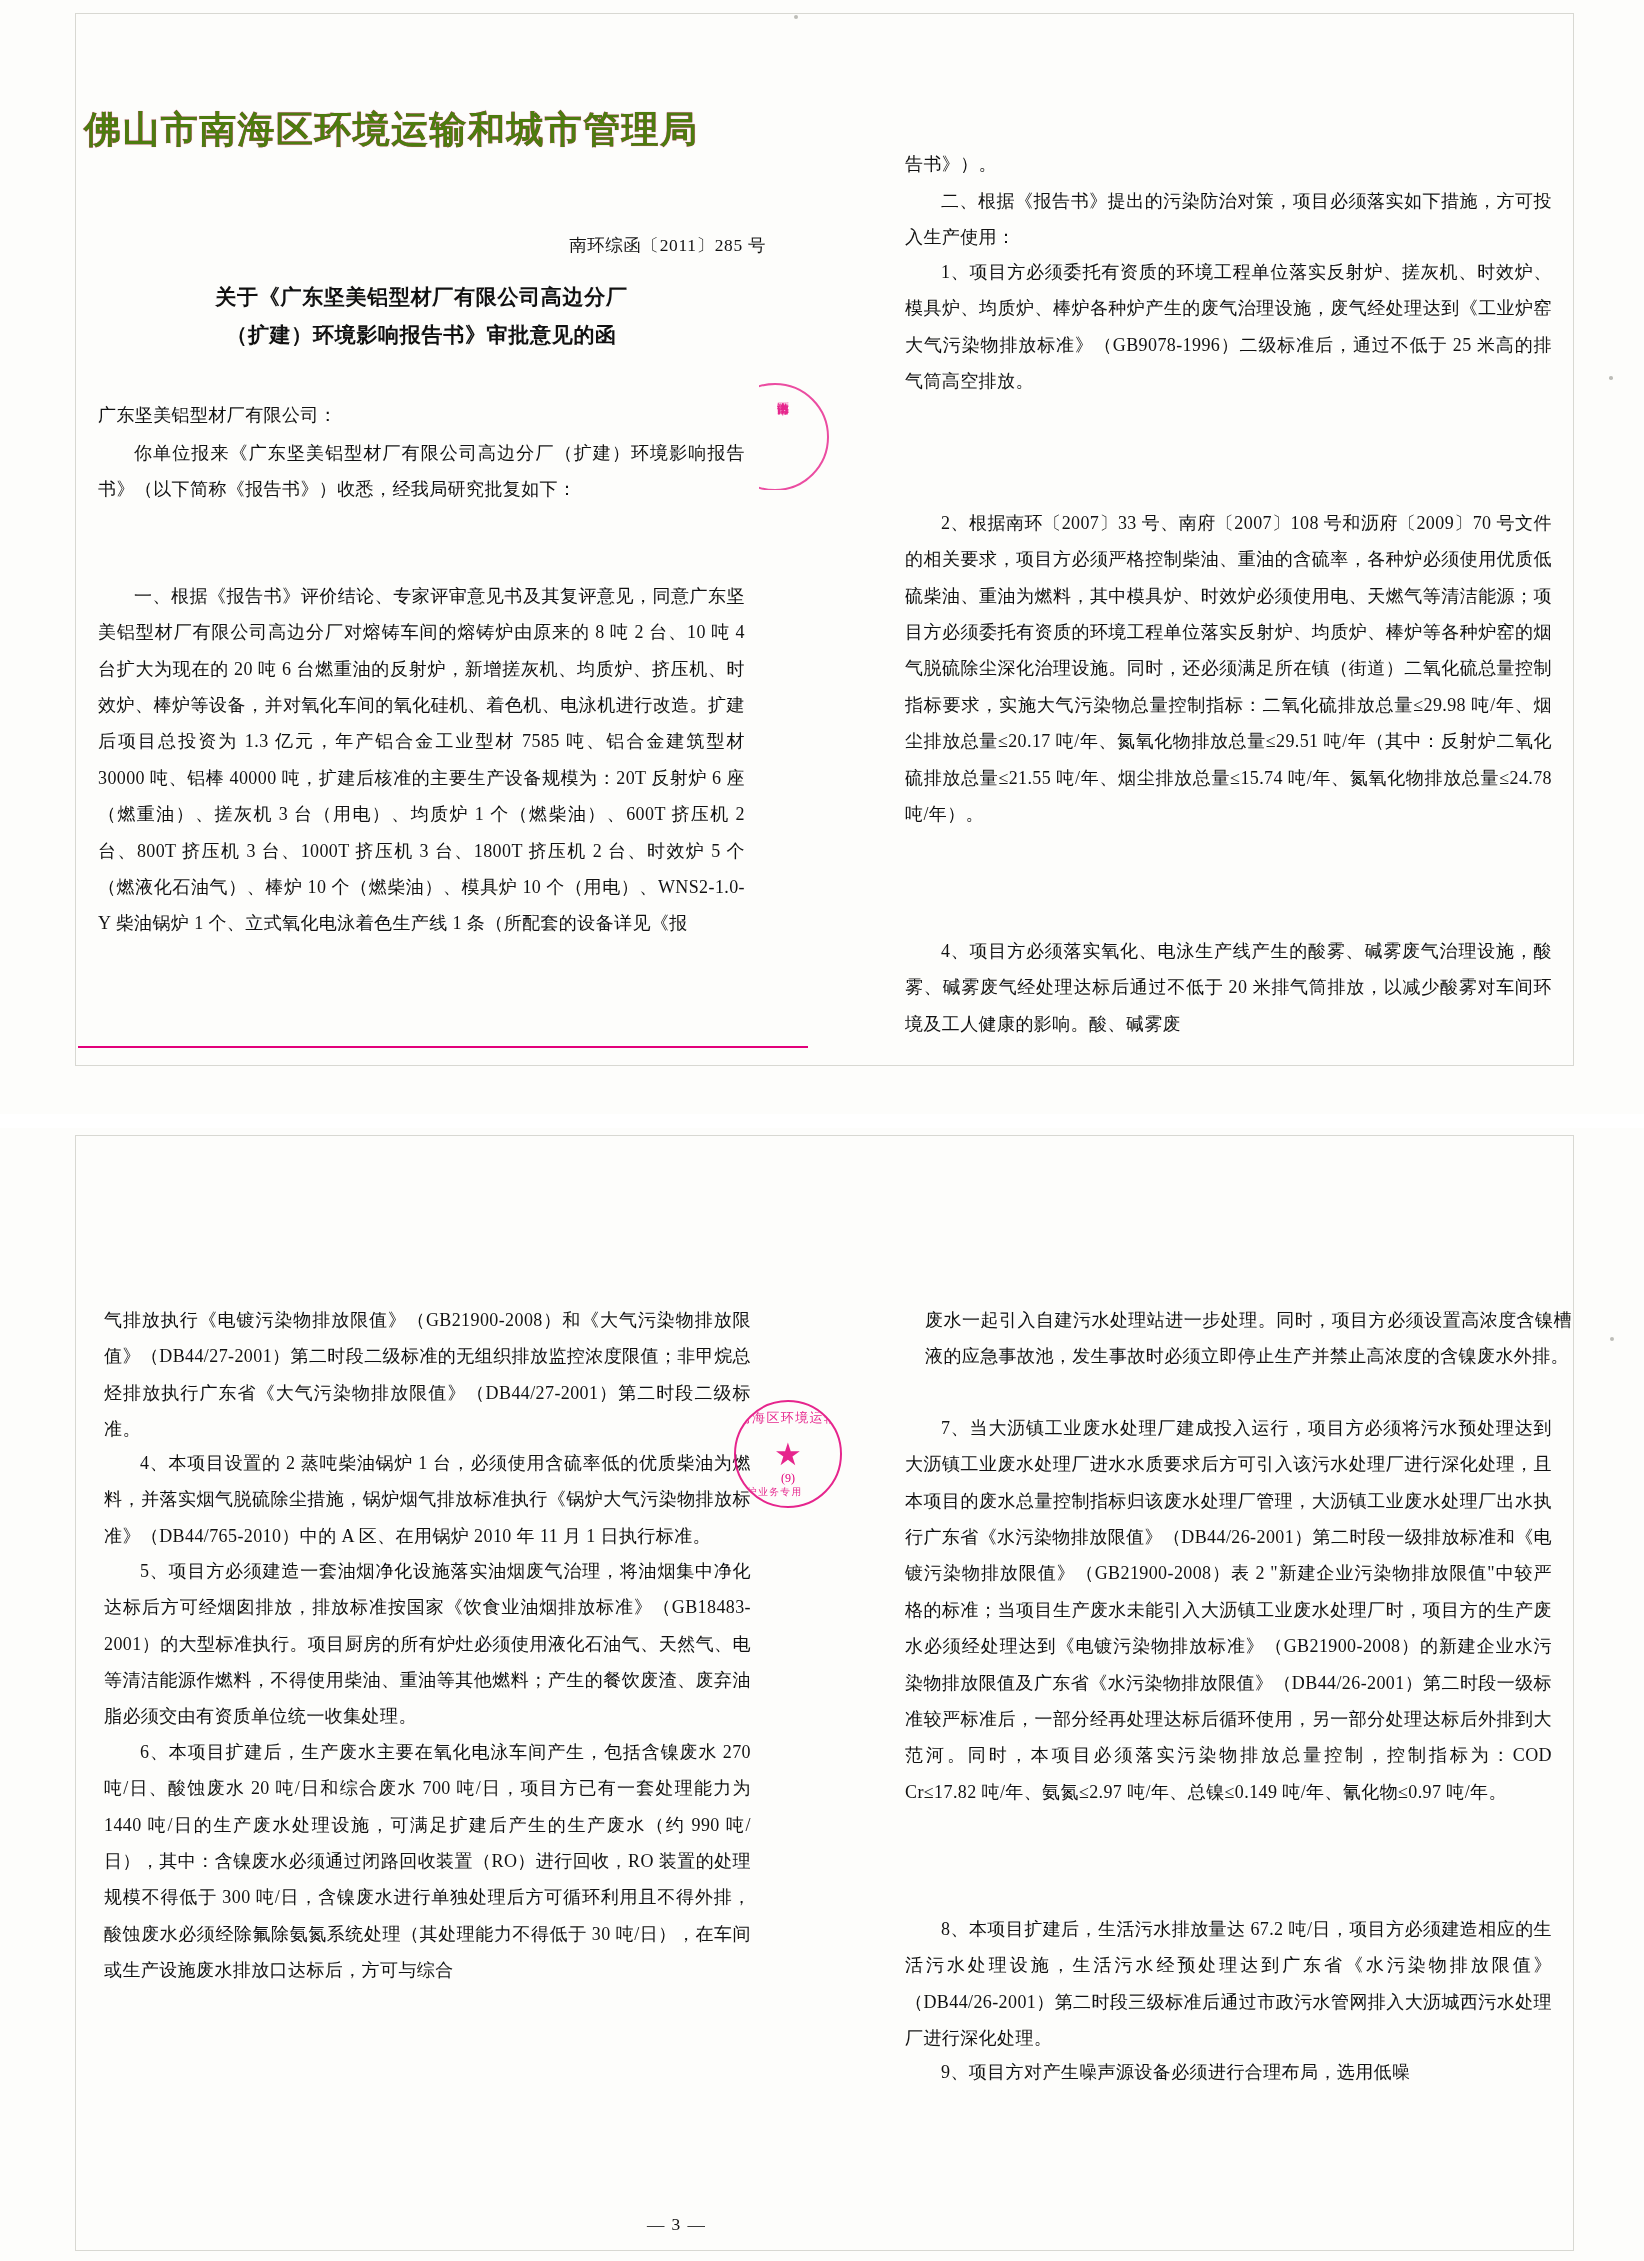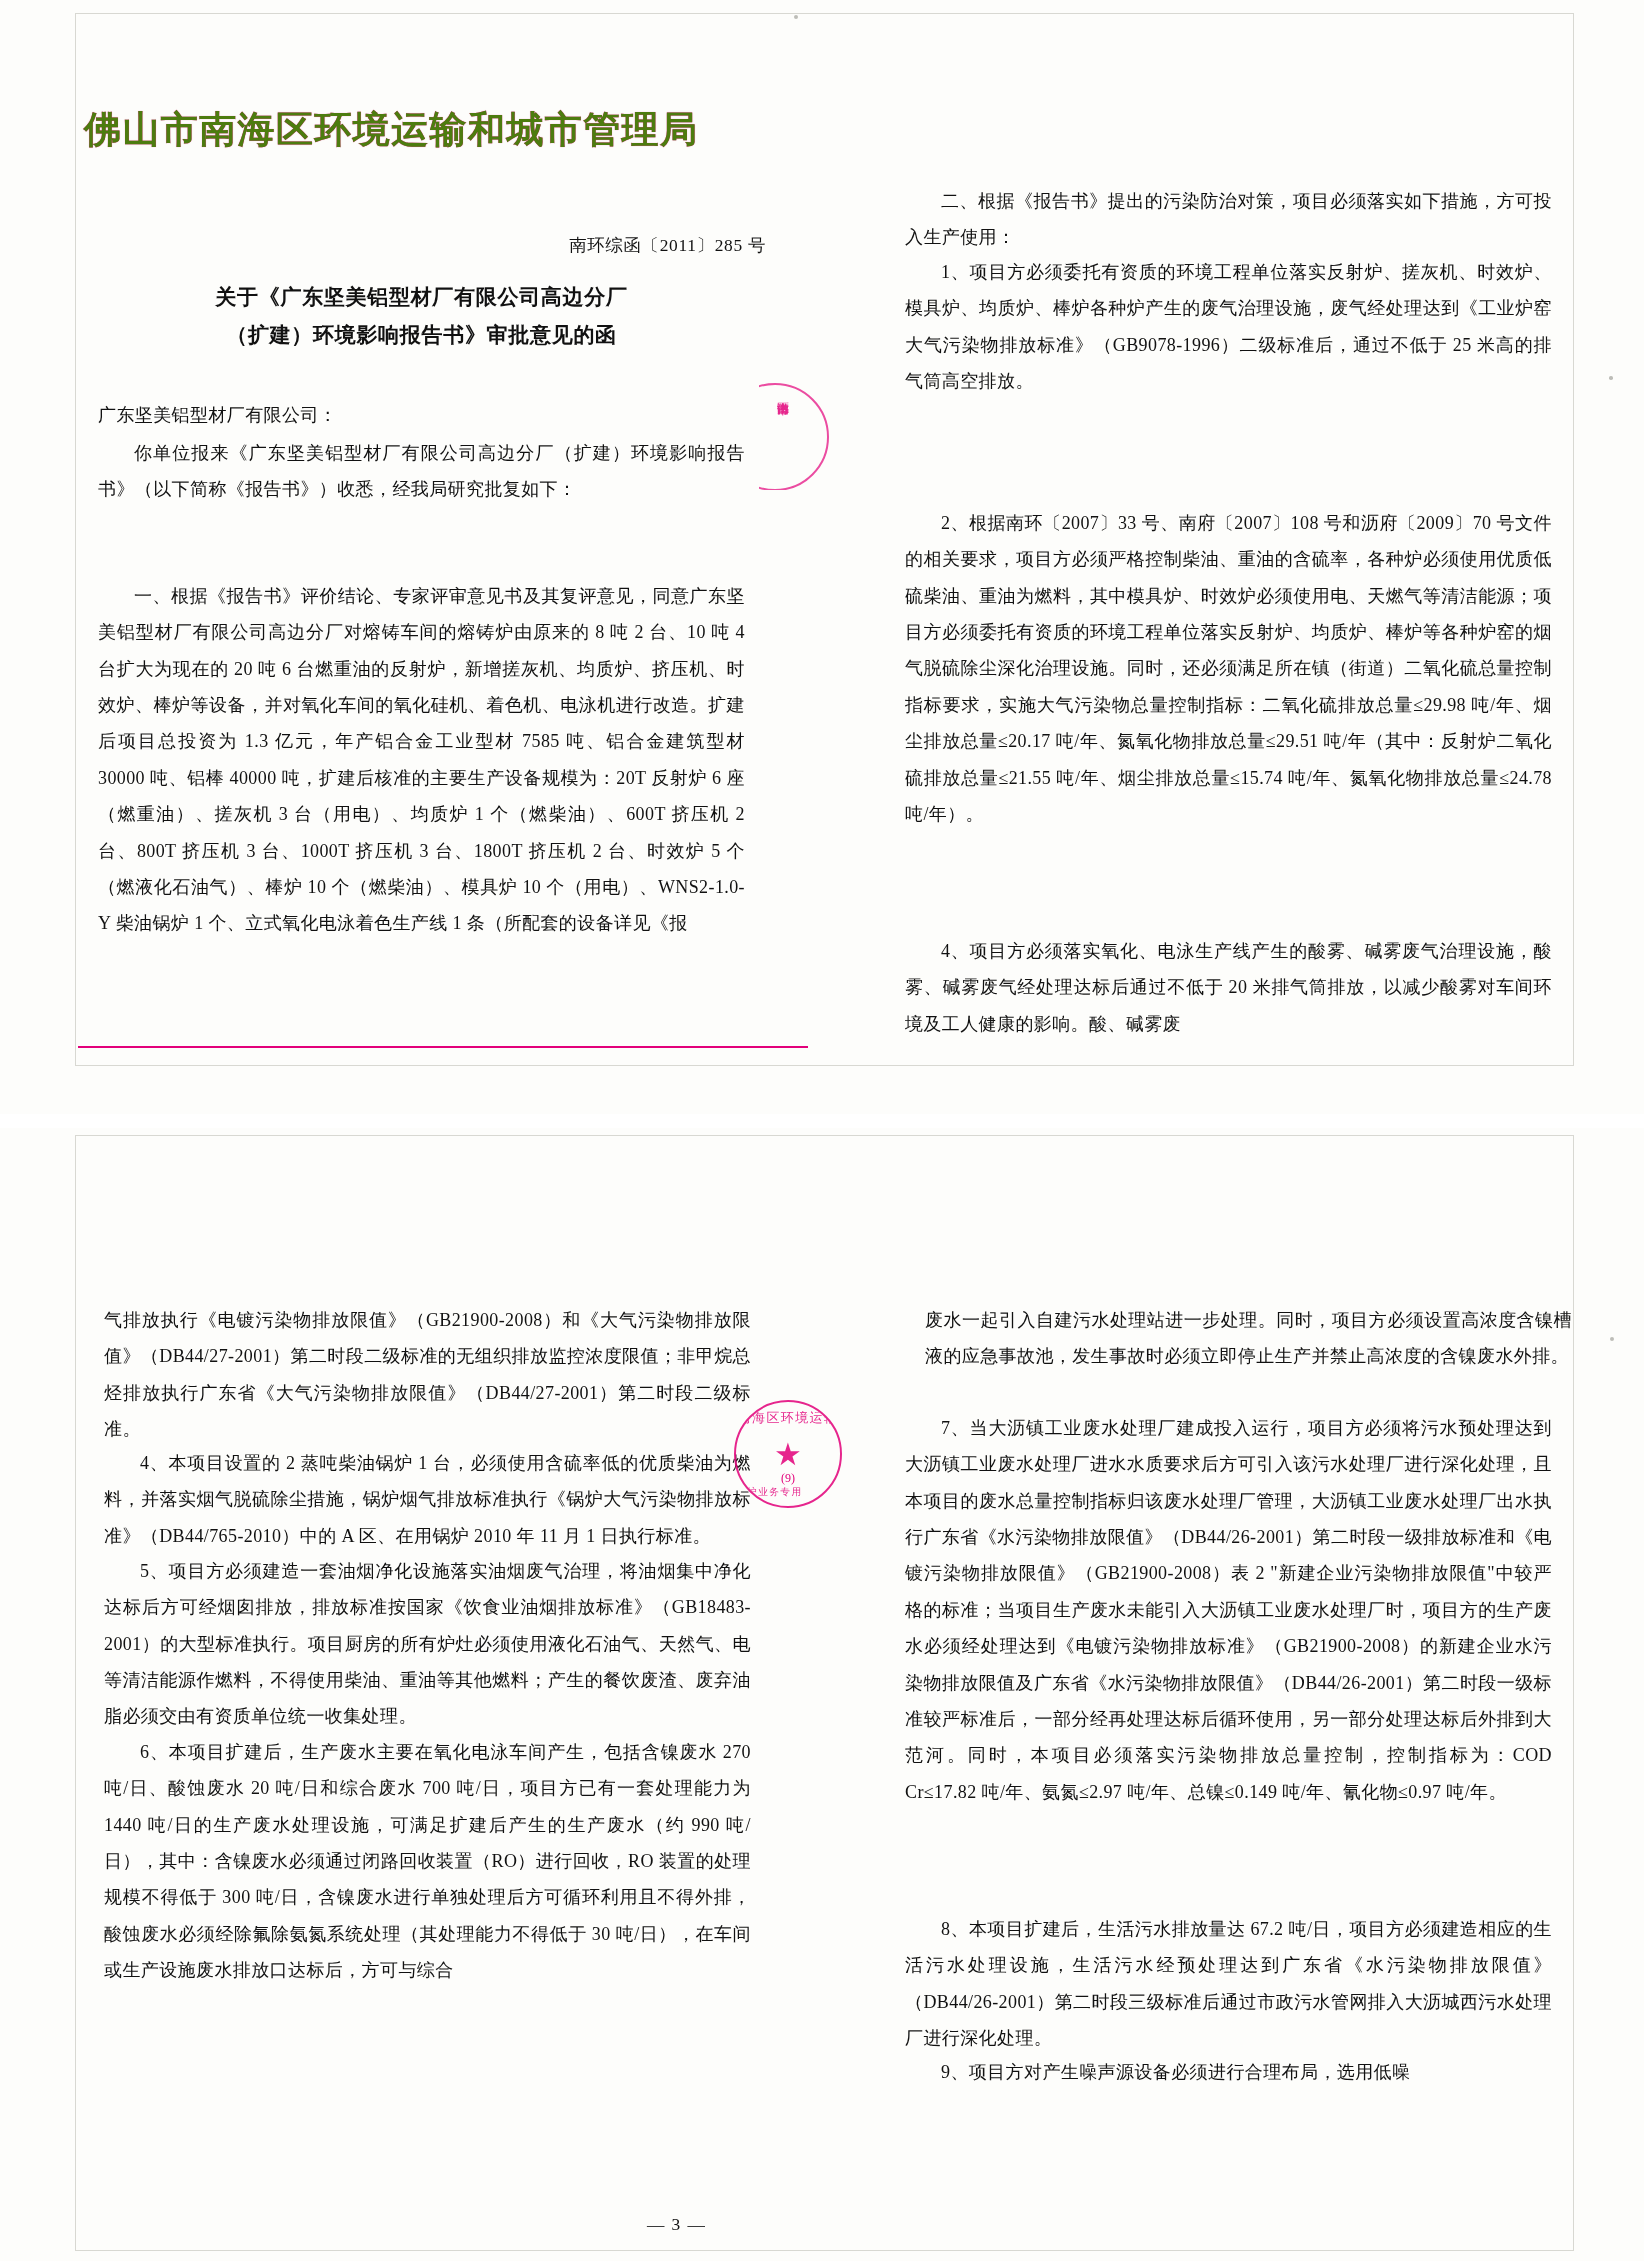--- a/index.html
+++ b/index.html
@@ -165,20 +165,21 @@
     <div class="para indent" style="position:absolute; left:14px; top:550px; width:647px;">一、根据《报告书》评价结论、专家评审意见书及其复评意见，同意广东坚美铝型材厂有限公司高边分厂对熔铸车间的熔铸炉由原来的 8 吨 2 台、10 吨 4 台扩大为现在的 20 吨 6 台燃重油的反射炉，新增搓灰机、均质炉、挤压机、时效炉、棒炉等设备，并对氧化车间的氧化硅机、着色机、电泳机进行改造。扩建后项目总投资为 1.3 亿元，年产铝合金工业型材 7585 吨、铝合金建筑型材 30000 吨、铝棒 40000 吨，扩建后核准的主要生产设备规模为：20T 反射炉 6 座（燃重油）、搓灰机 3 台（用电）、均质炉 1 个（燃柴油）、600T 挤压机 2 台、800T 挤压机 3 台、1000T 挤压机 3 台、1800T 挤压机 2 台、时效炉 5 个（燃液化石油气）、棒炉 10 个（燃柴油）、模具炉 10 个（用电）、WNS2-1.0-Y 柴油锅炉 1 个、立式氧化电泳着色生产线 1 条（所配套的设备详见《报</div>
   </div>
 
   <div class="seal-clip" style="left:759px; top:379px; width:70px; height:111px;">
     <div class="seal-partial" style="left:-38px; top:3.5px;"></div>
   </div>
   <div style="position:absolute; left:769px; top:393px; width:21px; font-size:12px; color:#e2007a; line-height:1.25; writing-mode:vertical-rl; opacity:0.85;">佛山市南海区</div>
 
   <div class="col" style="left:905px; top:28px; width:668px; height:1016px;">
 
+    <div class="para" style="position:absolute; left:0px; top:118px; width:647px;">告书》）。</div>
 
     <div class="para indent" style="position:absolute; left:0px; top:155px; width:647px;">二、根据《报告书》提出的污染防治对策，项目必须落实如下措施，方可投入生产使用：</div>
 
     <div class="para indent" style="position:absolute; left:0px; top:226px; width:647px;">1、项目方必须委托有资质的环境工程单位落实反射炉、搓灰机、时效炉、模具炉、均质炉、棒炉各种炉产生的废气治理设施，废气经处理达到《工业炉窑大气污染物排放标准》（GB9078-1996）二级标准后，通过不低于 25 米高的排气筒高空排放。</div>
 
     <div class="para indent" style="position:absolute; left:0px; top:477px; width:647px;">2、根据南环〔2007〕33 号、南府〔2007〕108 号和沥府〔2009〕70 号文件的相关要求，项目方必须严格控制柴油、重油的含硫率，各种炉必须使用优质低硫柴油、重油为燃料，其中模具炉、时效炉必须使用电、天燃气等清洁能源；项目方必须委托有资质的环境工程单位落实反射炉、均质炉、棒炉等各种炉窑的烟气脱硫除尘深化治理设施。同时，还必须满足所在镇（街道）二氧化硫总量控制指标要求，实施大气污染物总量控制指标：二氧化硫排放总量≤29.98 吨/年、烟尘排放总量≤20.17 吨/年、氮氧化物排放总量≤29.51 吨/年（其中：反射炉二氧化硫排放总量≤21.55 吨/年、烟尘排放总量≤15.74 吨/年、氮氧化物排放总量≤24.78 吨/年）。</div>
 
     <div class="para indent" style="position:absolute; left:0px; top:905px; width:647px;">4、项目方必须落实氧化、电泳生产线产生的酸雾、碱雾废气治理设施，酸雾、碱雾废气经处理达标后通过不低于 20 米排气筒排放，以减少酸雾对车间环境及工人健康的影响。酸、碱雾废</div>
 
   </div>

